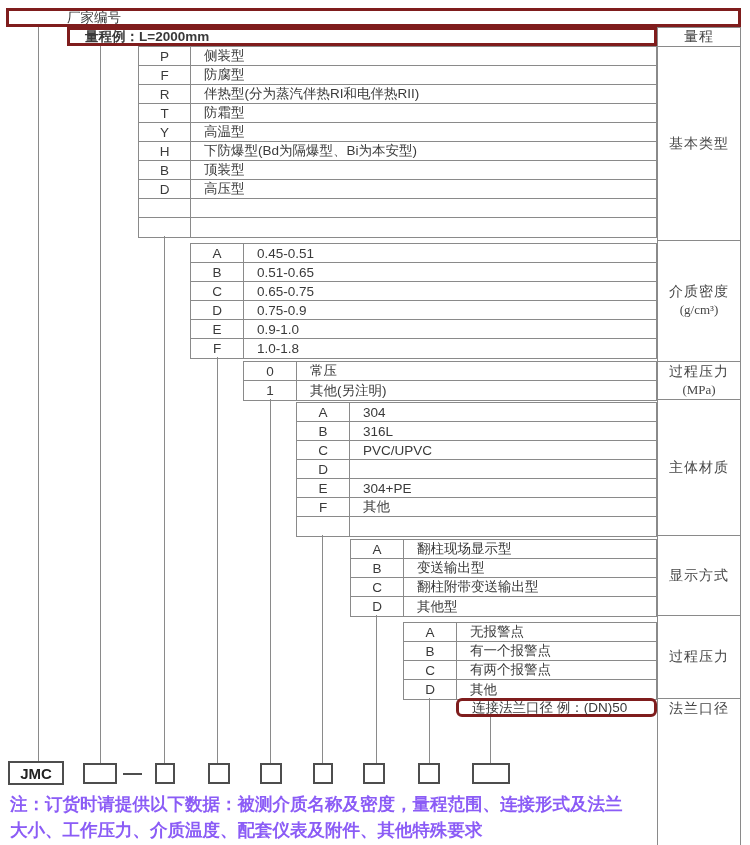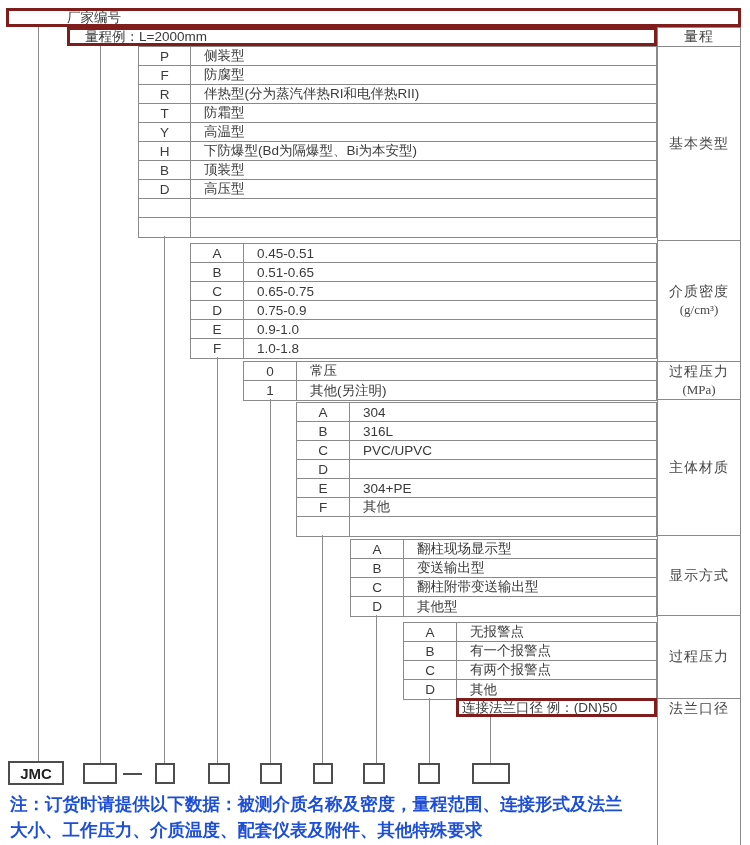--- a/index.html
+++ b/index.html
@@ -53,31 +53,31 @@
   
   .cbox{
     border:2px solid #4d4d4d;background:#fff;
     display:flex;align-items:center;justify-content:center;
     font-size:15px;font-weight:600;color:#222;
   }
   .dash{height:2px;background:#4d4d4d;}
   
   .note{
     left:10px;top:791px;width:732px;
-    color:#1d4ed8;font-weight:700;font-size:17.5px;line-height:26px;
+    color:#8b5cf6;font-weight:700;font-size:17.5px;line-height:26px;
     white-space:nowrap;
   }
 </style>
 </head>
 <body>
 
 <div class="abs cell" style="left:6px;top:8px;width:735px;height:19px;padding-left:58px;">
   <span>厂家编号</span>
 </div>
-<div class="abs cell" style="left:67px;top:27px;width:590px;height:19px;padding-left:15px;">
+<div class="abs cell" style="left:67px;top:27px;width:590px;height:19px;padding-left:15px;font-weight:bold;">
   <span>量程例：L=2000mm</span>
 </div>
 
 <div id="blocks">
     <div class="abs block" style="left: 138px; top: 46px; width: 519px; height: 192px;">
       <div class="row">
         <div class="code" style="width: 52px;">P</div>
         <div class="desc">侧装型</div>
       </div>
       <div class="row">
@@ -213,21 +213,21 @@
         <div class="code" style="width: 53px;">C</div>
         <div class="desc">有两个报警点</div>
       </div>
       <div class="row">
         <div class="code" style="width: 53px;">D</div>
         <div class="desc">其他</div>
       </div>
     </div>
   </div>
 
-<div class="abs cell" style="left:456px;top:698px;width:201px;height:19px;padding-left:3px;">
+<div class="abs cell" style="left:456px;top:698px;width:201px;height:19px;padding-left:13px;border-radius:6px;">
   <span>连接法兰口径 例：(DN)50</span>
 </div>
 
 <div class="abs labelcol">
   <div class="lcell" style="flex:0 0 19px;">
     <span>量程</span>
   </div>
   <div class="lcell" style="flex:0 0 194px;">
     <span>基本类型</span>
   </div>

